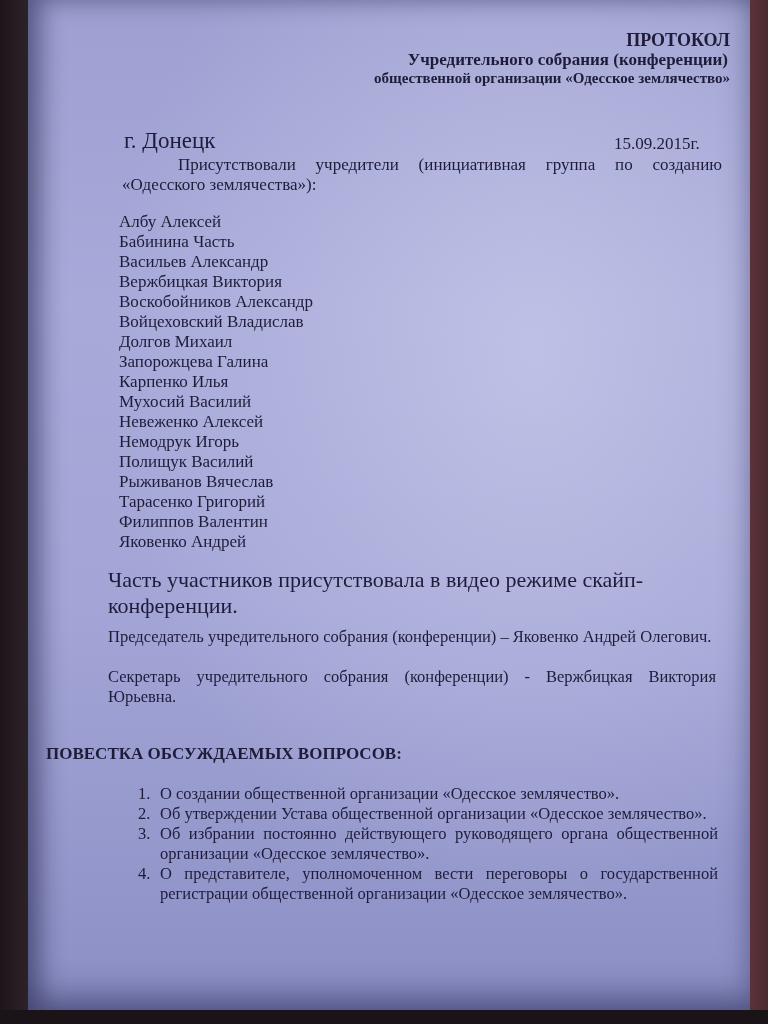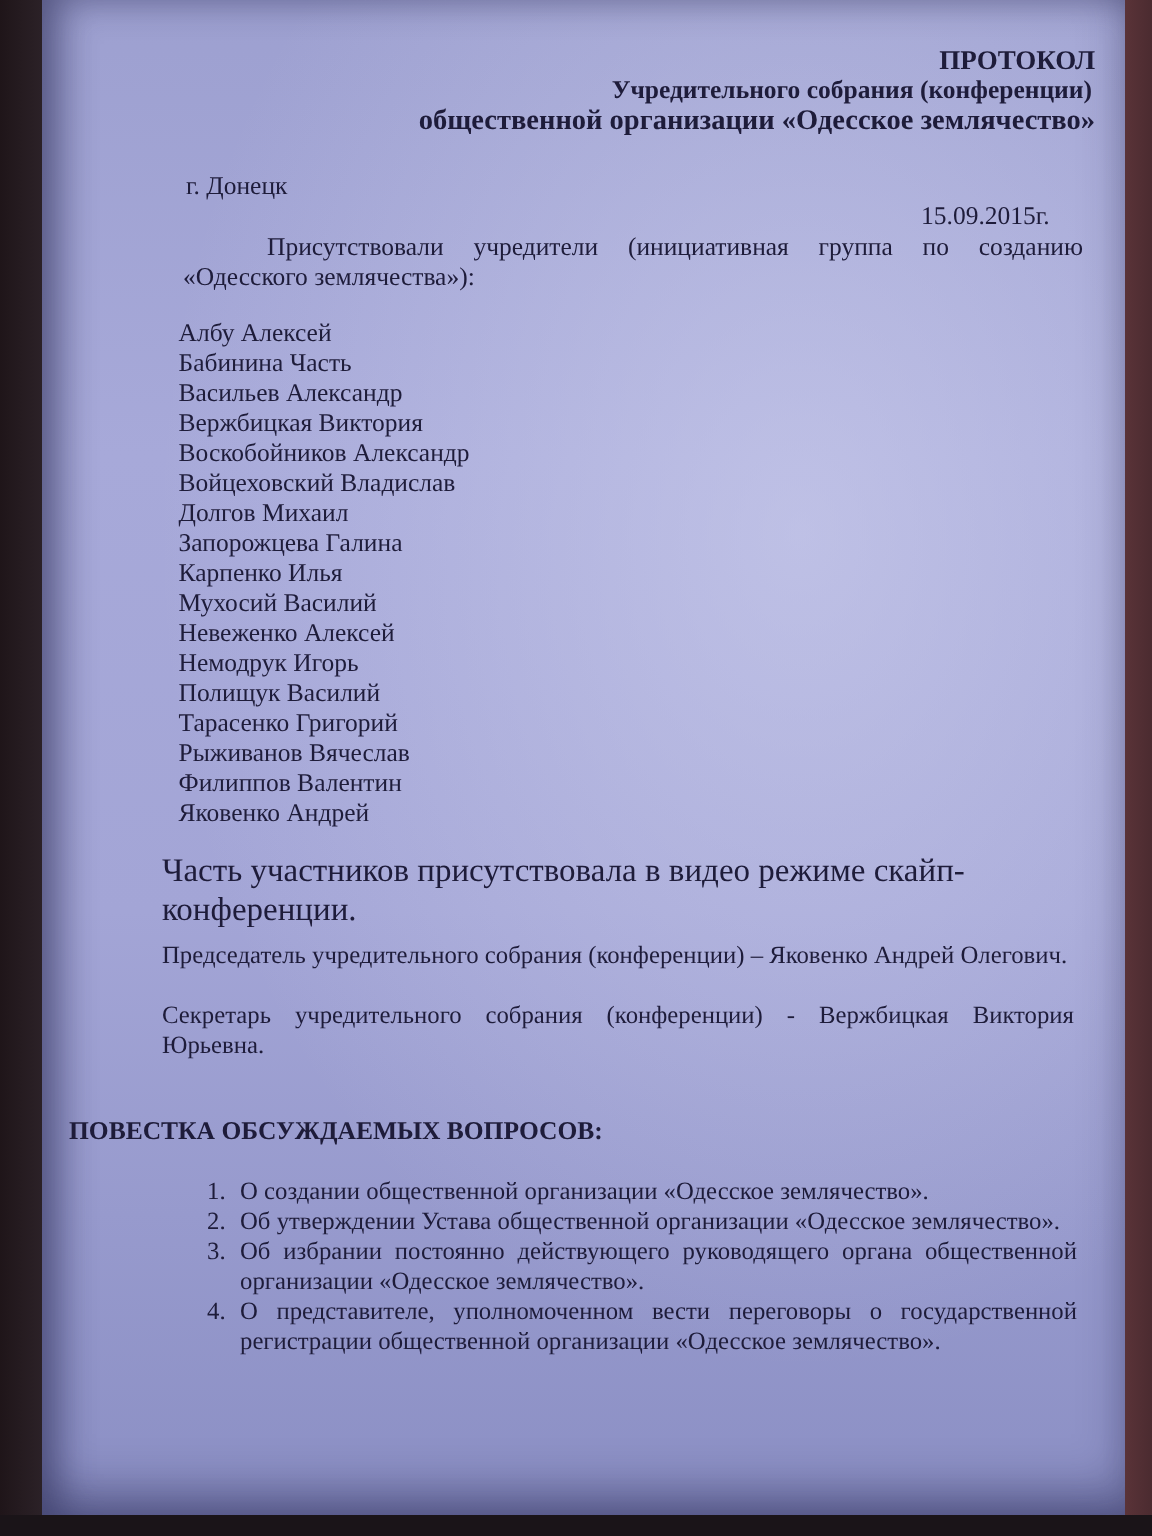--- a/index.html
+++ b/index.html
@@ -33,22 +33,22 @@
       position: absolute; left: 0; bottom: 0;
       width: 768px; height: 14px;
       background: #1a1418;
     }
     .title {
       position: absolute; left: 0; width: 100%;
       text-align: right; font-weight: bold;
     }
     .t1 { top: 30px; font-size: 18px; left: -20px; }
     .t2 { top: 50px; font-size: 17px; left: -22px; }
-    .t3 { top: 70px; font-size: 19px; left: -20px; }
-    .city { position: absolute; left: 96px; top: 114px; font-size: 17px; }
+    .t3 { top: 70px; font-size: 15px; left: -20px; }
+    .city { position: absolute; left: 96px; top: 128px; font-size: 23px; }
     .date { position: absolute; left: 586px; top: 134px; font-size: 17px; }
     .present {
       position: absolute; left: 94px; top: 155px; width: 600px;
       font-size: 17px; font-weight: normal; line-height: 20px;
       text-align: justify; text-indent: 56px;
     }
     .members {
       position: absolute; left: 91px; top: 212px;
       list-style: none; margin: 0; padding: 0;
       font-size: 17px; line-height: 20px;
@@ -97,22 +97,22 @@
     <li>Вержбицкая Виктория</li>
     <li>Воскобойников Александр</li>
     <li>Войцеховский Владислав</li>
     <li>Долгов Михаил</li>
     <li>Запорожцева Галина</li>
     <li>Карпенко Илья</li>
     <li>Мухосий Василий</li>
     <li>Невеженко Алексей</li>
     <li>Немодрук Игорь</li>
     <li>Полищук Василий</li>
+    <li>Рыживанов Вячеслав</li>
     <li>Тарасенко Григорий</li>
-    <li>Рыживанов Вячеслав</li>
     <li>Филиппов Валентин</li>
     <li>Яковенко Андрей</li>
   </ul>
 
   <div class="note">Часть участников присутствовала в видео режиме скайп-конференции.</div>
 
   <div class="para chair">Председатель учредительного собрания (конференции) – Яковенко Андрей Олегович.</div>
   <div class="para secretary">Секретарь учредительного собрания (конференции)  - Вержбицкая Виктория Юрьевна.</div>
 
   <div class="agenda-title">ПОВЕСТКА ОБСУЖДАЕМЫХ ВОПРОСОВ:</div>

